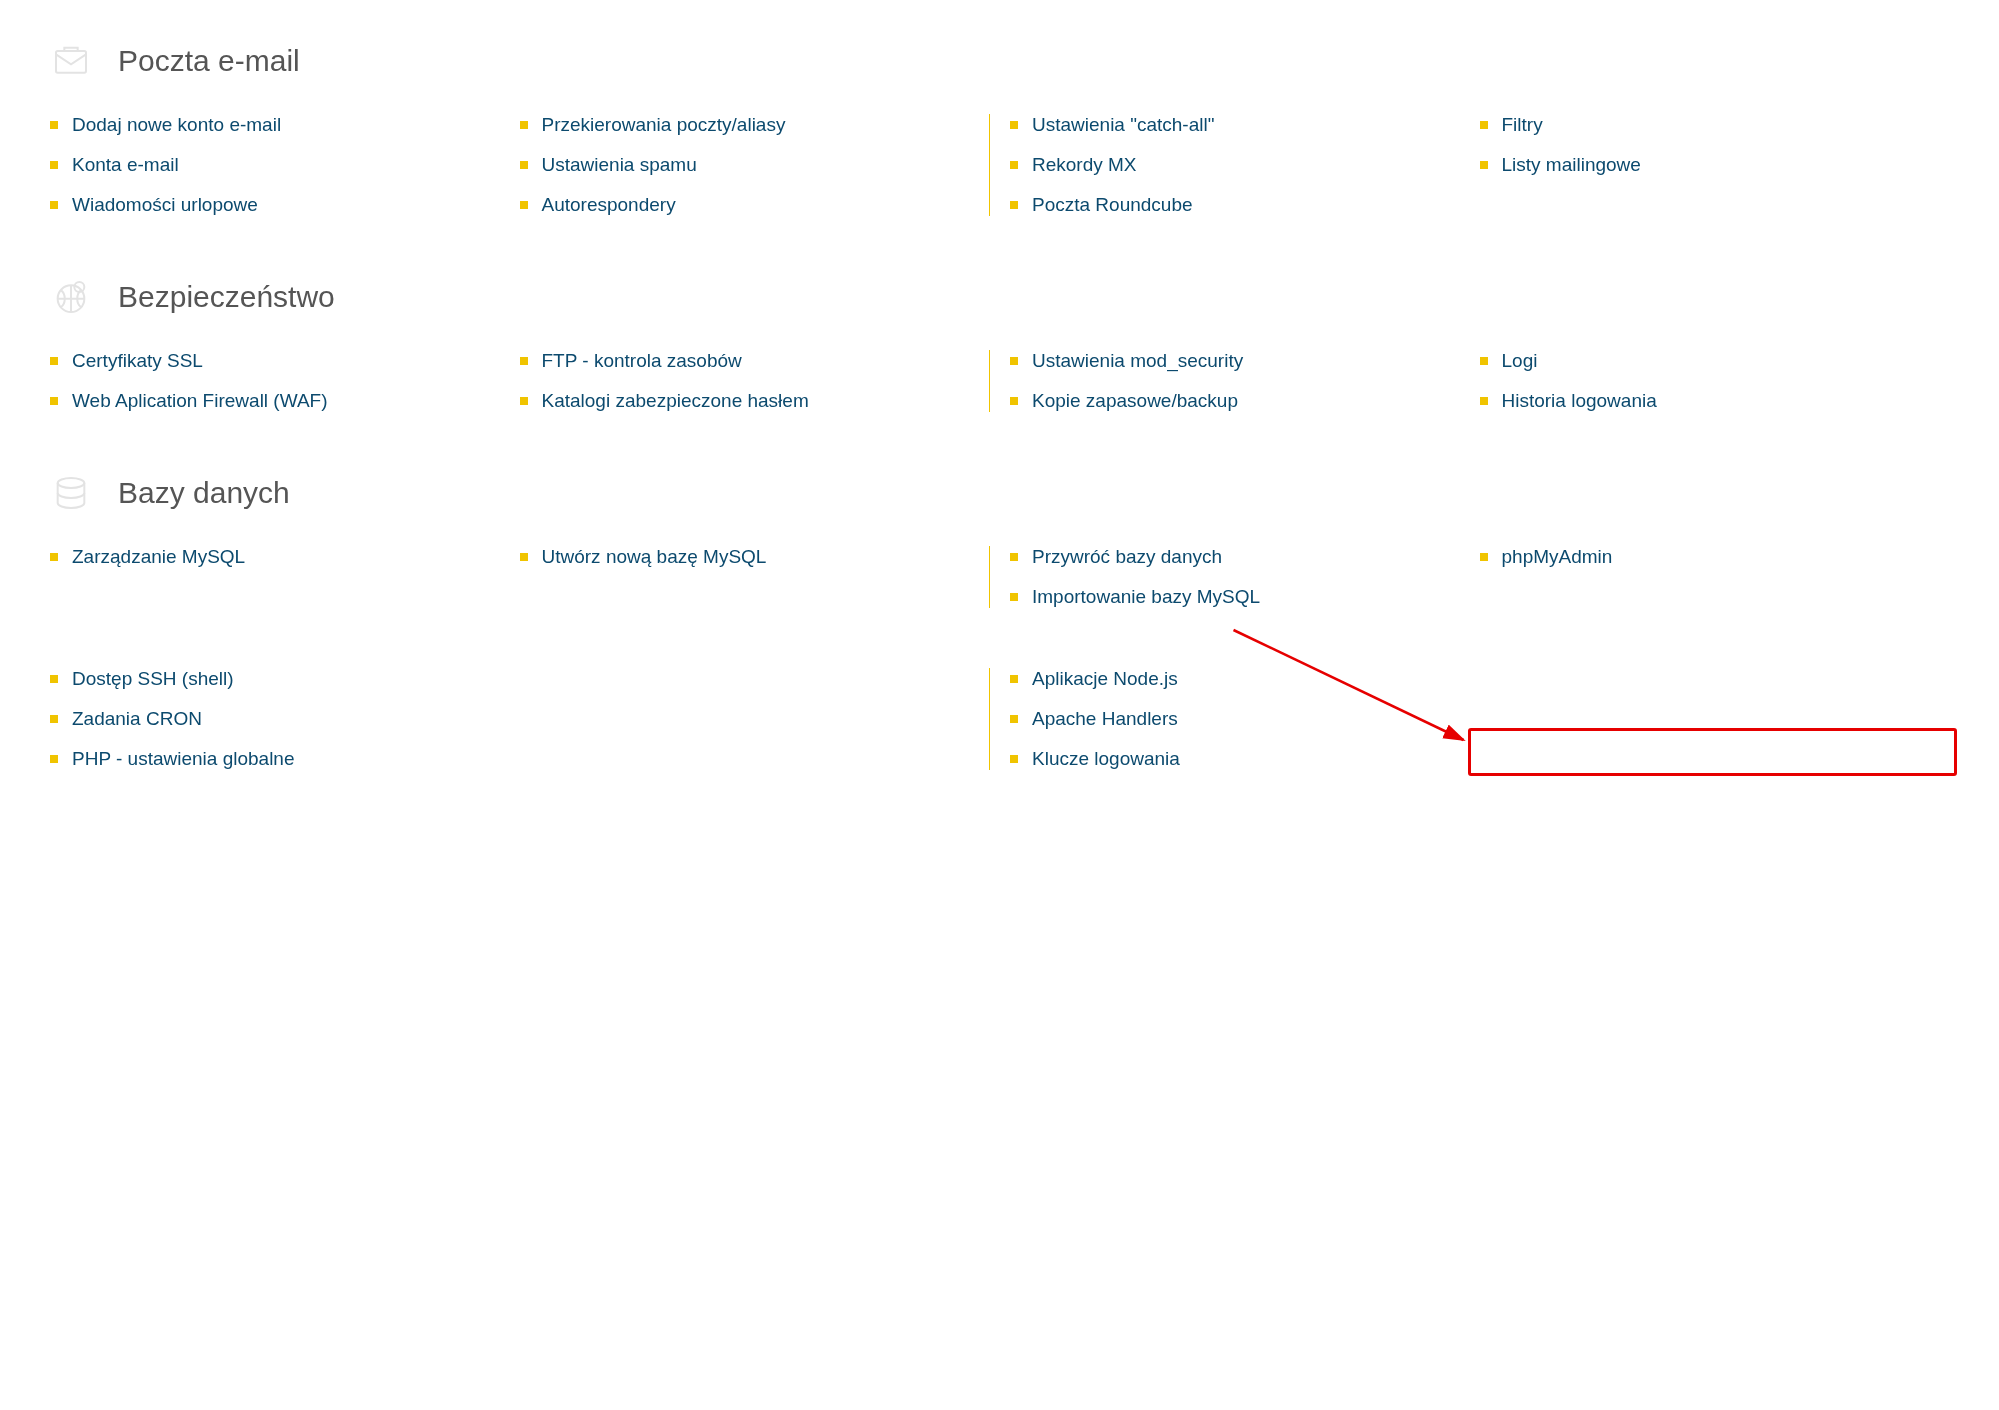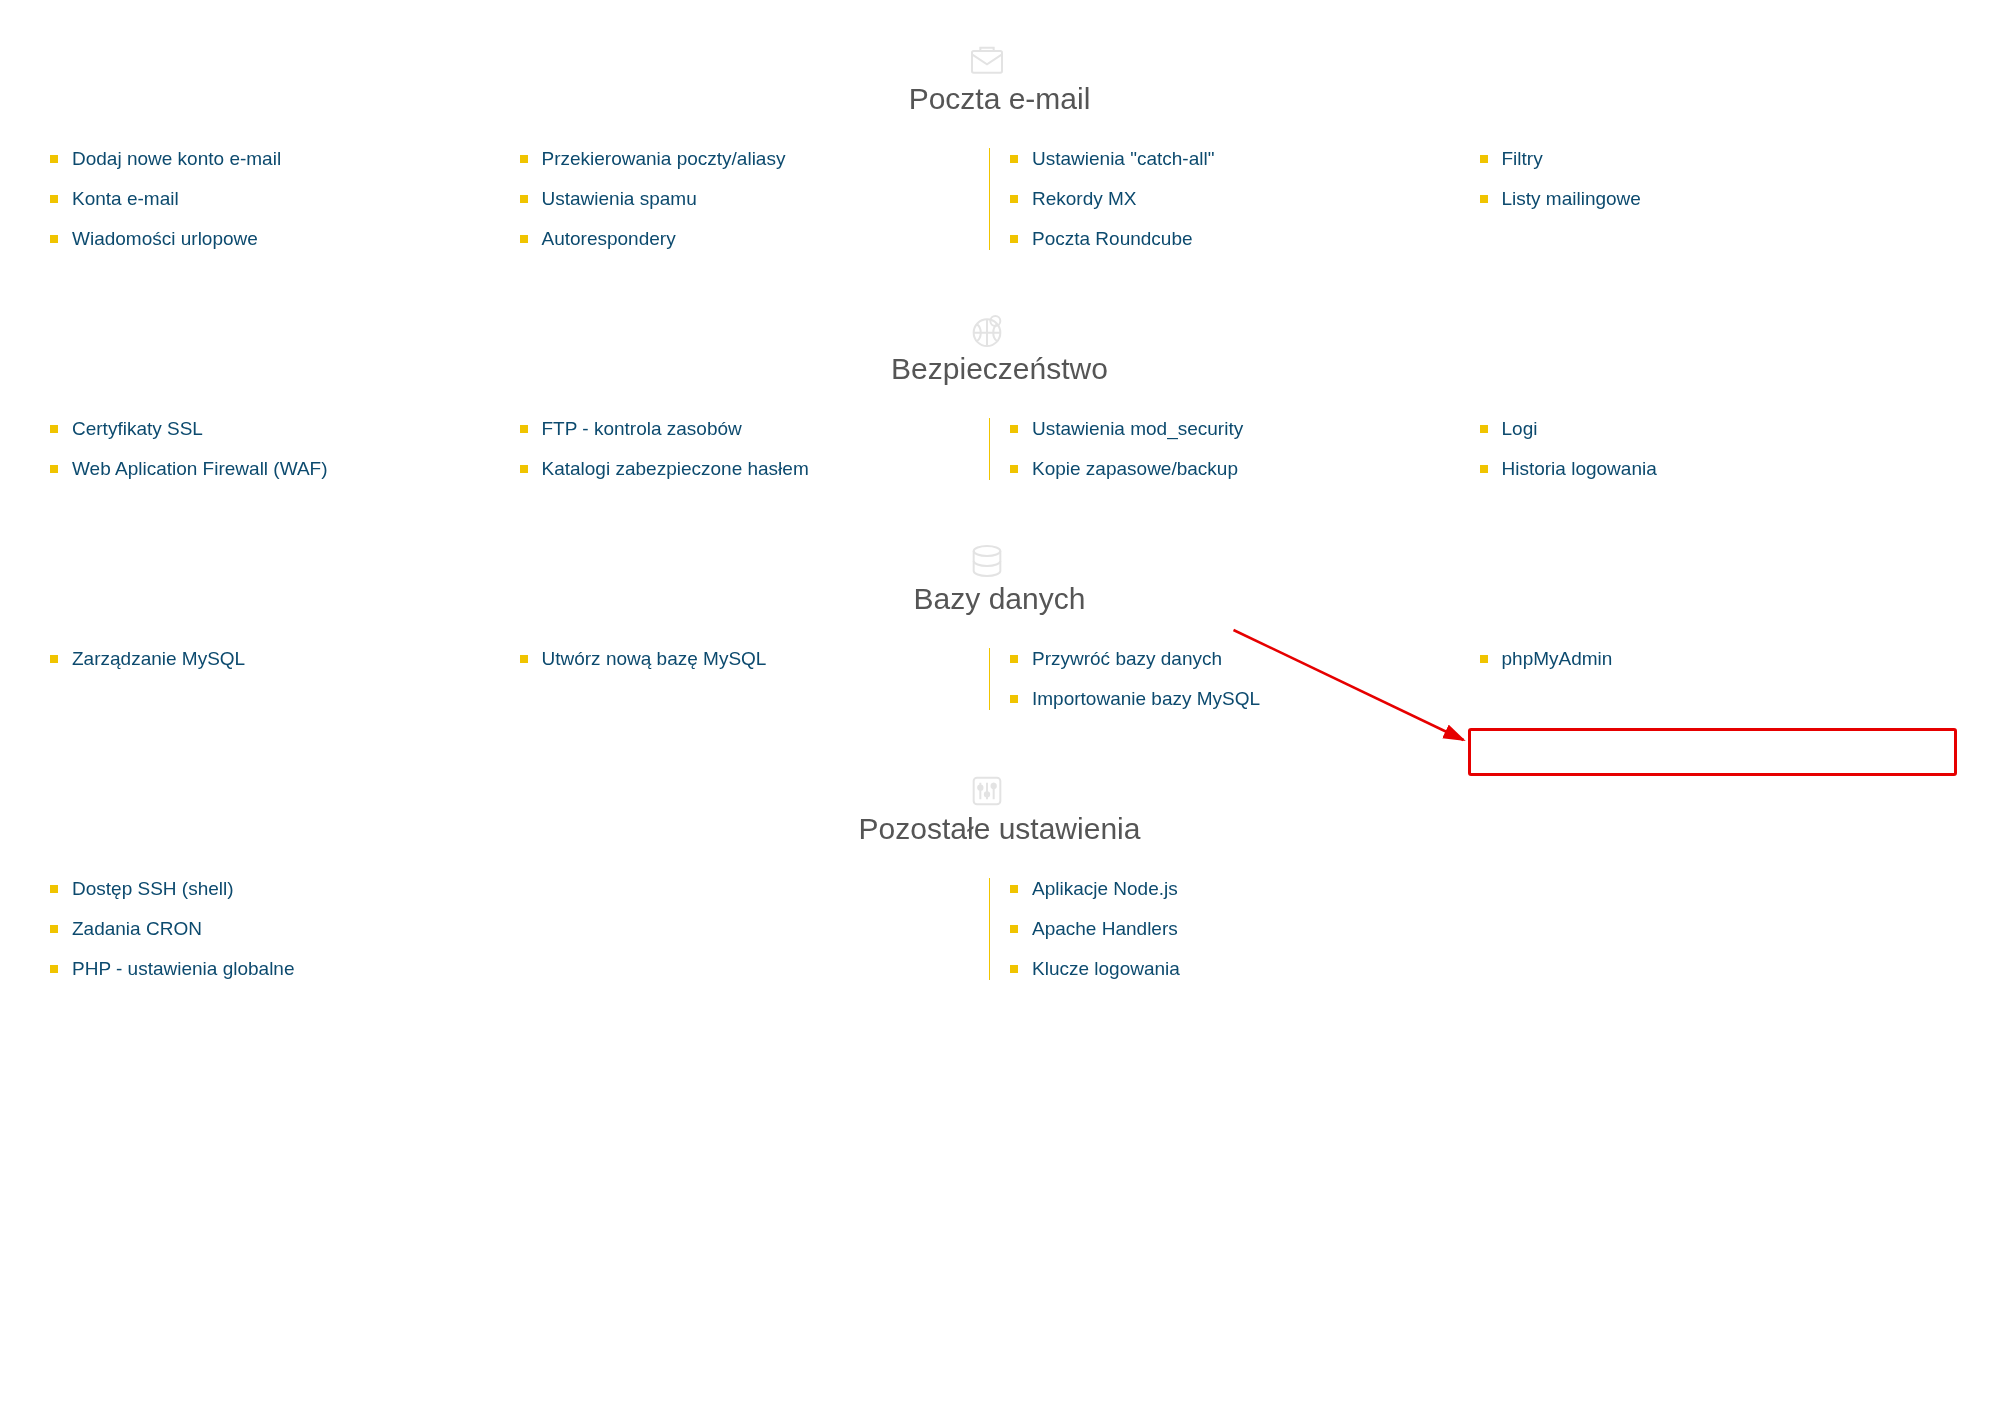--- a/index.html
+++ b/index.html
@@ -1,18 +1,18 @@
 <!DOCTYPE html>
 <html><head>
   <meta charset="utf-8">
   <style>
     * { margin: 0; padding: 0; box-sizing: border-box; }
     body { font-family: -apple-system, BlinkMacSystemFont, "Segoe UI", Arial, sans-serif; background: #fff; padding: 40px 50px; color: #333; }
     .section { margin-bottom: 60px; }
-    .section-header { display: flex; align-items: center; margin-bottom: 32px; flex-direction: column; }
+    .section-header { display: flex; align-items: center; margin-bottom: 32px; }
     .section-icon { width: 42px; height: 42px; margin-right: 26px; display: inline-flex; align-items: center; justify-content: center; color: #e3e3e3; }
     .section-title { font-size: 30px; font-weight: 400; color: #555; }
     .columns { display: flex; position: relative; }
     .col { flex: 1; display: flex; flex-direction: column; gap: 18px; padding-right: 20px; }
     .divider { width: 1px; background: #f0c400; margin: 0 20px 0 0; }
     .link-item { display: flex; align-items: center; gap: 14px; cursor: pointer; }
     .bullet { width: 8px; height: 8px; background: #f0c400; flex-shrink: 0; }
     .link-text { font-size: 19px; color: #0c4a6e; }
     .highlight-box { position: absolute; border: 3px solid #e60000; border-radius: 3px; pointer-events: none; }
     .arrow { position: absolute; pointer-events: none; }
@@ -181,32 +181,20 @@
         </div>
         <div class="col">
           <div class="link-item">
             <span class="bullet"></span>
             <span class="link-text">phpMyAdmin</span>
           </div>
         </div>
       </div>
     </div>
     <div class="section">
-      <div class="section-header">
-        <span class="section-icon">
-          <svg width="40" height="40" viewBox="0 0 24 24" fill="none" stroke="currentColor" stroke-width="1.2">
-            <rect x="4" y="4" width="16" height="16" rx="2"></rect>
-            <path d="M8 7v10M12 7v10M16 7v10"></path>
-            <circle cx="8" cy="10" r="1.3" fill="currentColor"></circle>
-            <circle cx="12" cy="14" r="1.3" fill="currentColor"></circle>
-            <circle cx="16" cy="9" r="1.3" fill="currentColor"></circle>
-          </svg>
-        </span>
-        <h2 class="section-title">Pozostałe ustawienia</h2>
-      </div>
       <div class="columns">
         <div class="col">
           <div class="link-item">
             <span class="bullet"></span>
             <span class="link-text">Dostęp SSH (shell)</span>
           </div>
           <div class="link-item">
             <span class="bullet"></span>
             <span class="link-text">Zadania CRON</span>
           </div>

